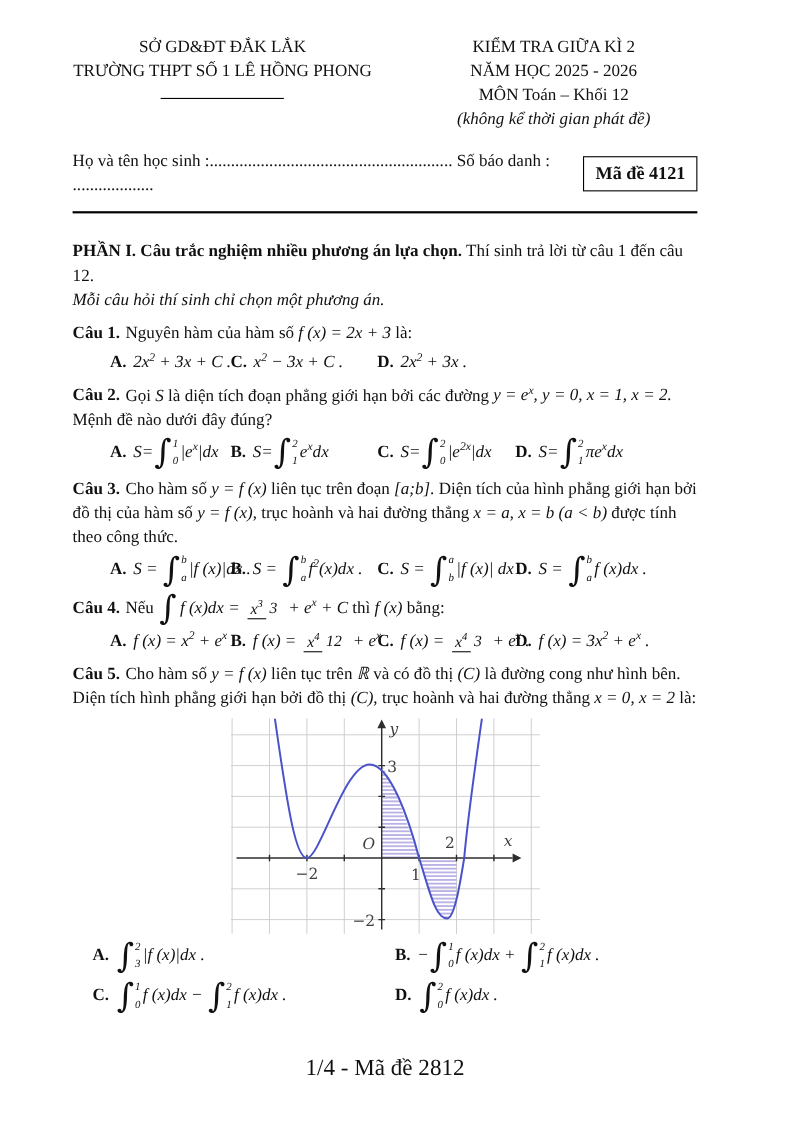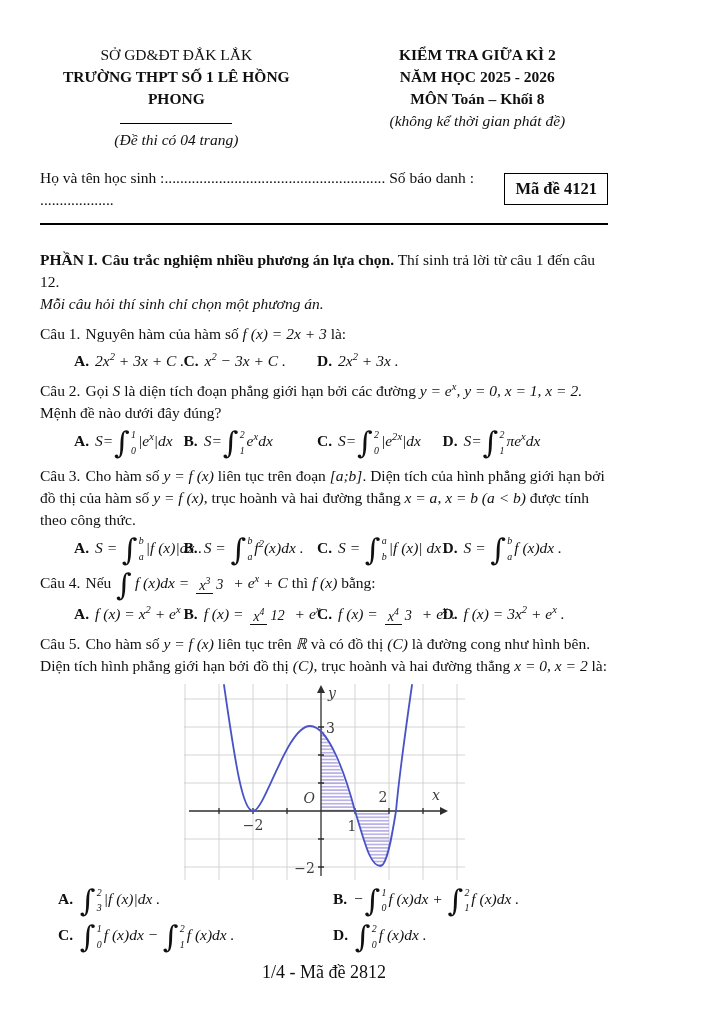--- a/index.html
+++ b/index.html
@@ -1,70 +1,69 @@
 <!DOCTYPE html>
 <html><head>
 <meta charset="utf-8">
 <style>
   html,body{margin:0;padding:0;background:#ffffff;}
   body{width:724px;height:1024px;font-family:"Liberation Serif","DejaVu Serif",serif;color:#101010;}
-  .page{position:relative;box-sizing:border-box;width:648px;height:1024px;padding:44px 40px 0;font-size:15.5px;line-height:1.42;}
+  .page{position:relative;box-sizing:border-box;width:648px;height:1024px;padding:32px 40px 0;font-size:15.5px;line-height:1.42;margin-left:26px;}
 
   
   .hdr{display:flex;justify-content:space-between;align-items:flex-start;}
   .hdr-left{width:48%;text-align:center;}
   .hdr-right{width:46%;text-align:center;}
-  .b{font-weight:bold;}
+  .b{font-weight:normal;}
   .i{font-style:italic;}
   .h-rule{width:112px;border-top:1.6px solid #000;margin:13px auto 5px;}
   .name-row{display:flex;justify-content:space-between;align-items:center;margin-top:16px;}
   .code-box{border:1.7px solid #000;padding:3px 10px;font-weight:bold;font-size:16.5px;white-space:nowrap;}
   .top-rule{border:none;border-top:2px solid #000;margin:12px 0 0;}
 
   main{margin-top:24px;}
   .intro{margin:0 0 8px;}
   .stem{margin:6px 0 2px;}
-  .qlabel{font-weight:normal;margin-right:5px;text-align:right;}
+  .qlabel{font-weight:bold;margin-right:5px;text-align:right;}
   .opts{display:grid;grid-template-columns:20.5% 25% 23.5% auto;padding-left:34px;margin:5px 0 8px;align-items:center;}
   .opts2{display:grid;grid-template-columns:50% 50%;padding-left:18px;row-gap:9px;margin:6px 0 6px;align-items:center;}
   .opt{white-space:nowrap;}
   .opt .ol{font-weight:bold;margin-right:6px;}
 
   
   .mi{font-style:italic;}
   sup{font-size:0.68em;}
   .int{display:inline-flex;align-items:center;vertical-align:middle;margin:0 2px 0 1px;}
   .isym{font-size:1.95em;line-height:0.9;font-style:italic;font-family:"DejaVu Serif",serif;}
   .ilim{display:inline-flex;flex-direction:column;justify-content:space-between;height:2.55em;font-size:0.64em;font-style:italic;line-height:1;margin-left:1px;}
   .frac{display:inline-flex;flex-direction:row;align-items:center;vertical-align:middle;line-height:1.15;font-size:0.92em;margin:0 3px;font-style:italic;text-align:center;}
   .fnum{border-bottom:1.2px solid #111;padding:0 3px;}
   .fden{padding:0 3px;}
 
   .fig{display:flex;justify-content:center;margin:6px 0 2px;}
   .glabel{font-family:"DejaVu Serif",serif;fill:#3d3d3d;font-size:14px;}
   .gital{font-style:italic;}
 
-  footer{position:absolute;left:0;right:0;bottom:38px;text-align:center;font-size:18px;}
+  footer{position:absolute;left:0;right:0;bottom:38px;text-align:center;font-size:21px;}
 </style>
 </head>
 <body>
 
 <div class="page">
 
   <header class="hdr">
     <div class="hdr-left">
       <div>SỞ GD&amp;ĐT ĐẮK LẮK</div>
       <div class="b">TRƯỜNG THPT SỐ 1 LÊ HỒNG PHONG</div>
       <div class="h-rule"></div>
-      <div class="i">(Đề thi có 04 trang)</div>
     </div>
     <div class="hdr-right">
       <div class="b">KIỂM TRA GIỮA KÌ 2</div>
       <div class="b">NĂM HỌC 2025 - 2026</div>
-      <div class="b">MÔN Toán – Khối 8</div>
+      <div class="b">MÔN Toán – Khối 12</div>
       <div class="i">(không kể thời gian phát đề)</div>
     </div>
   </header>
 
   <div class="name-row">
     <span>Họ và tên học sinh :......................................................... Số báo danh : ...................</span>
     <span class="code-box">Mã đề 4121</span>
   </div>
 
   <hr class="top-rule">

